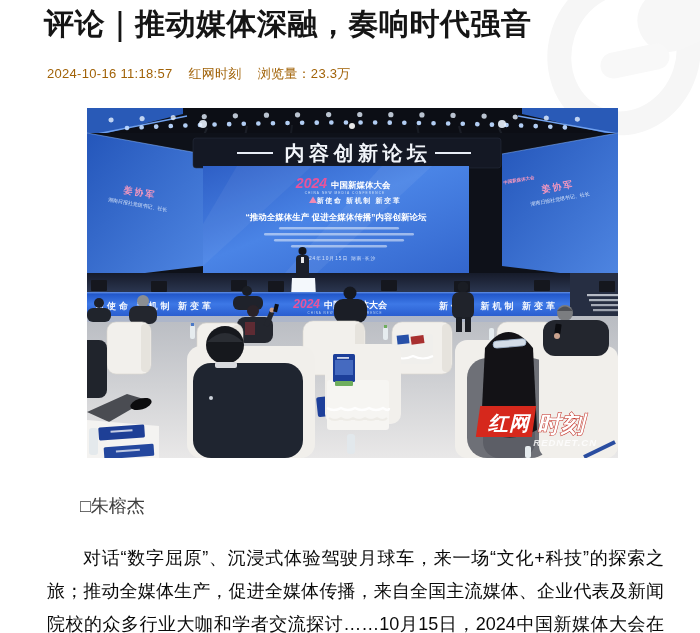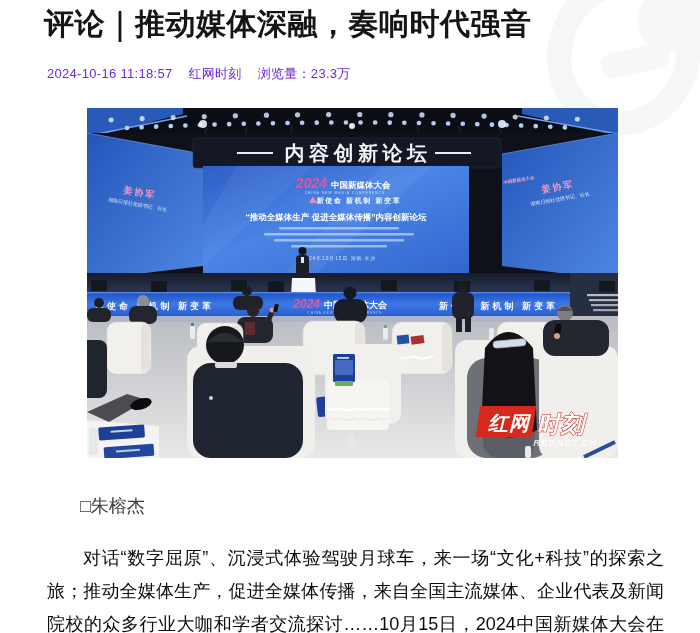--- a/index.html
+++ b/index.html
@@ -5,21 +5,21 @@
   html,body{margin:0;padding:0;background:#ffffff;}
   body{width:700px;height:633px;position:relative;overflow:hidden;
        font-family:"Liberation Sans","DejaVu Sans",sans-serif;}
   .bgmark{position:absolute;z-index:0;}
   .wm-ring{left:548px;top:-30px;width:104px;height:118px;border:24px solid #f6f6f6;border-radius:50%;transform:rotate(18deg);}
   .wm-blob{left:636px;top:-18px;width:100px;height:62px;background:#f7f7f7;border-radius:30px;transform:rotate(-24deg);}
   .wm-blob2{left:600px;top:48px;width:70px;height:26px;background:#f8f8f8;border-radius:14px;transform:rotate(-12deg);}
   .content{position:relative;z-index:1;}
   h1.title{position:absolute;left:44px;top:4px;margin:0;font-size:30px;line-height:40px;
            font-weight:700;color:#151515;letter-spacing:.5px;}
-  .meta{position:absolute;left:47px;top:65px;font-size:13px;color:#6d28d9;letter-spacing:.3px;}
+  .meta{position:absolute;left:47px;top:65px;font-size:13px;color:#a16207;letter-spacing:.3px;}
   .meta span{margin-right:16px;}
   .photo{position:absolute;left:87px;top:108px;width:531px;height:350px;background:#0c0e15;}
   .photo svg{display:block;}
   .author{position:absolute;left:80px;top:494px;font-size:18px;color:#404040;}
   .body-text{position:absolute;left:47px;top:542px;width:617px;margin:0;font-size:18px;
              line-height:33px;color:#0a0a0a;text-align:justify;text-indent:2em;}
   text{font-family:"Liberation Sans","DejaVu Sans",sans-serif;}
 </style>
 </head>
 <body>

